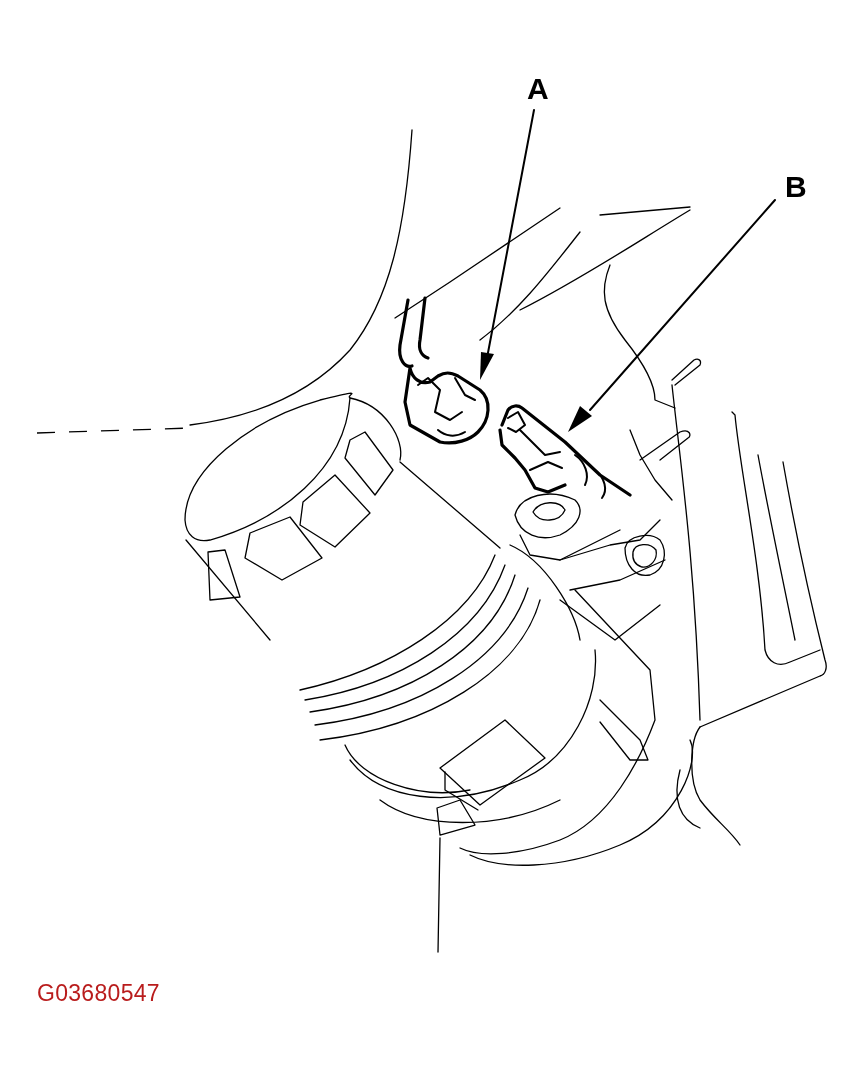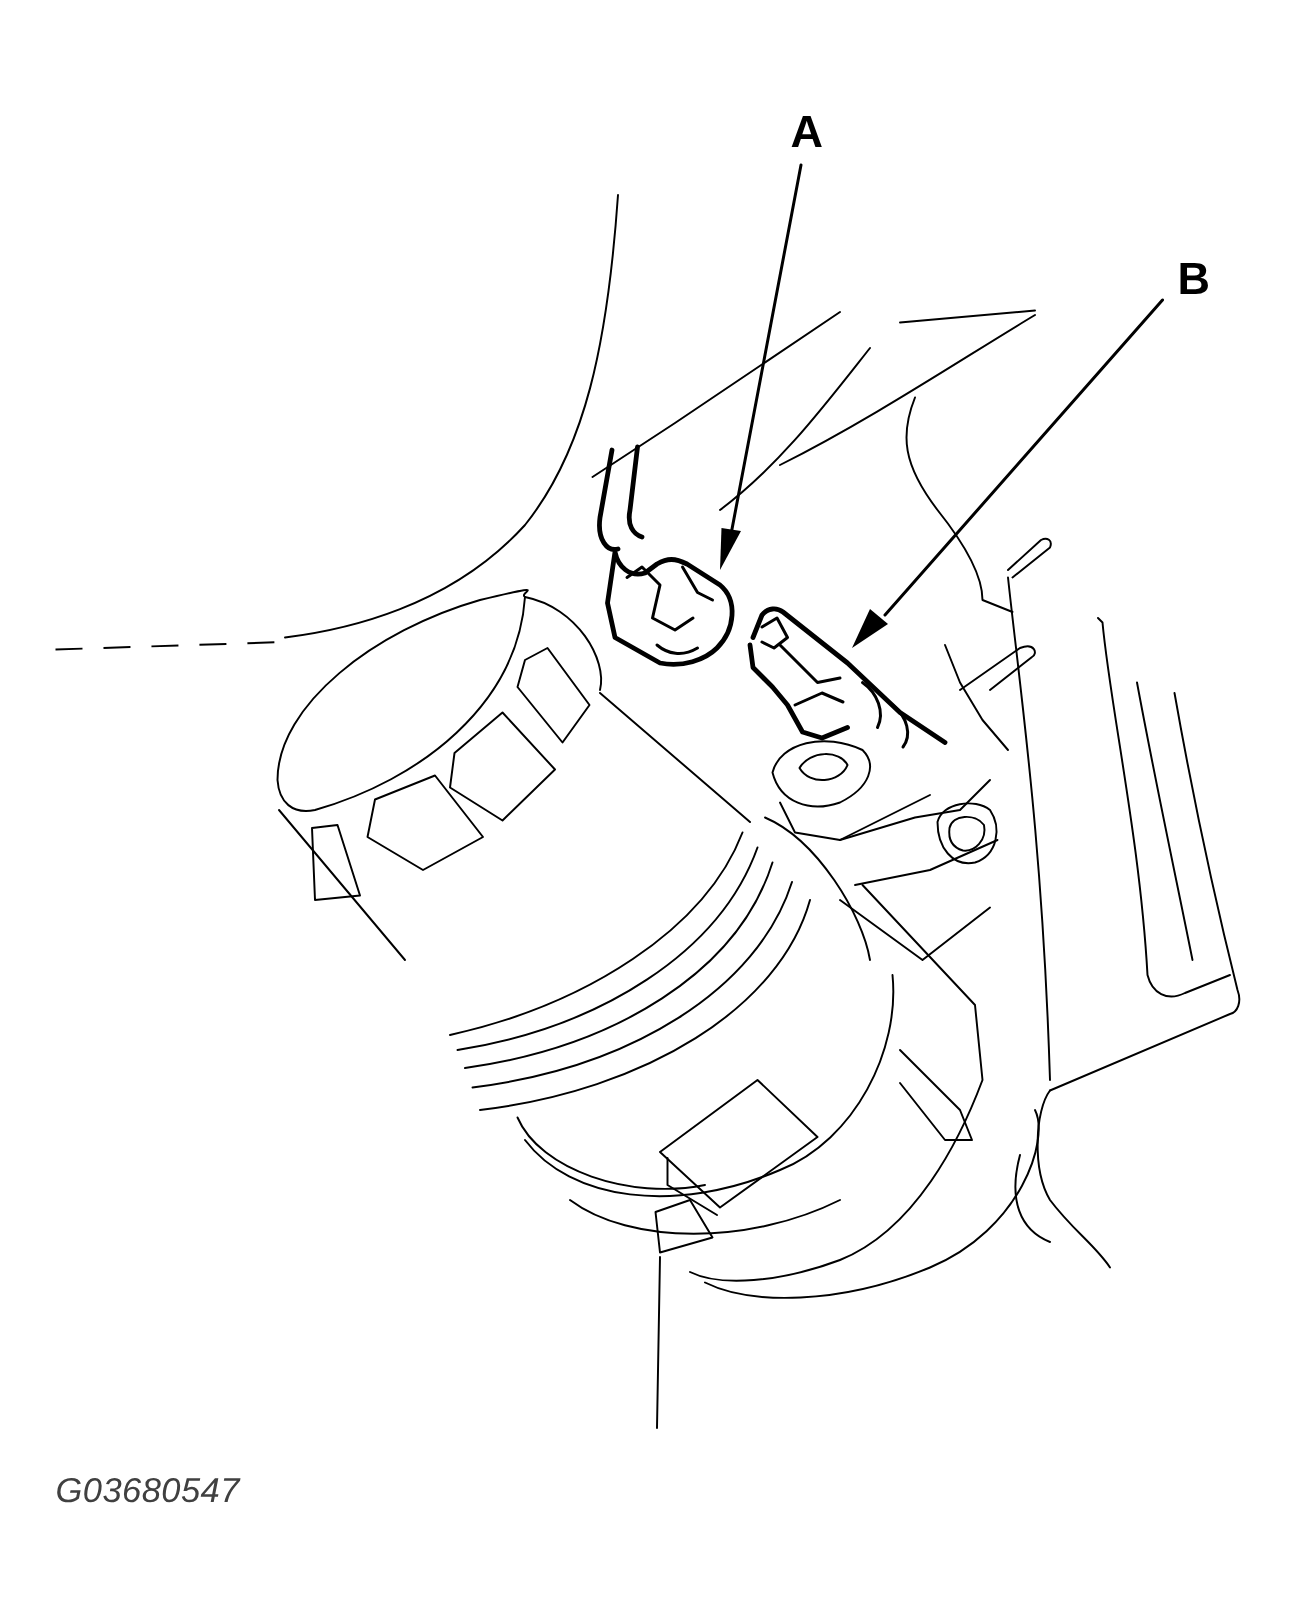--- a/index.html
+++ b/index.html
@@ -1,21 +1,21 @@
 <!DOCTYPE html>
 <html><head>
   <meta charset="utf-8">
   <style>
     html, body { margin: 0; padding: 0; background: #ffffff; }
     body { width: 863px; height: 1074px; position: relative; overflow: hidden; font-family: "Liberation Sans", sans-serif; }
     #diagram { position: absolute; left: 0; top: 0; width: 863px; height: 1074px; }
     .callout-label { position: absolute; font-family: "Liberation Sans", sans-serif; font-weight: bold; font-size: 30px; color: #000; line-height: 1; }
     #label-a { left: 527px; top: 74px; }
     #label-b { left: 785px; top: 172px; }
-    #figure-id { position: absolute; left: 37px; top: 980px; font-family: "Liberation Sans", sans-serif; font-size: 23px; color: #404040; letter-spacing: 0.3px; font-style: italic; }
+    #figure-id { position: absolute; left: 37px; top: 980px; font-family: "Liberation Sans", sans-serif; font-size: 23px; color: #b91c1c; letter-spacing: 0.3px; }
     svg .thin { fill: none; stroke: #000; stroke-width: 1.3; stroke-linecap: round; stroke-linejoin: round; }
     svg .med { fill: none; stroke: #000; stroke-width: 2; stroke-linecap: round; stroke-linejoin: round; }
     svg .thick { fill: none; stroke: #000; stroke-width: 3.2; stroke-linecap: round; stroke-linejoin: round; }
     svg .dash { fill: none; stroke: #000; stroke-width: 1.3; stroke-dasharray: 18 14; }
     svg .arrow { fill: #000; stroke: none; }
   </style>
 </head>
 <body>
 
 <svg id="diagram" viewBox="0 0 863 1074" xmlns="http://www.w3.org/2000/svg">

